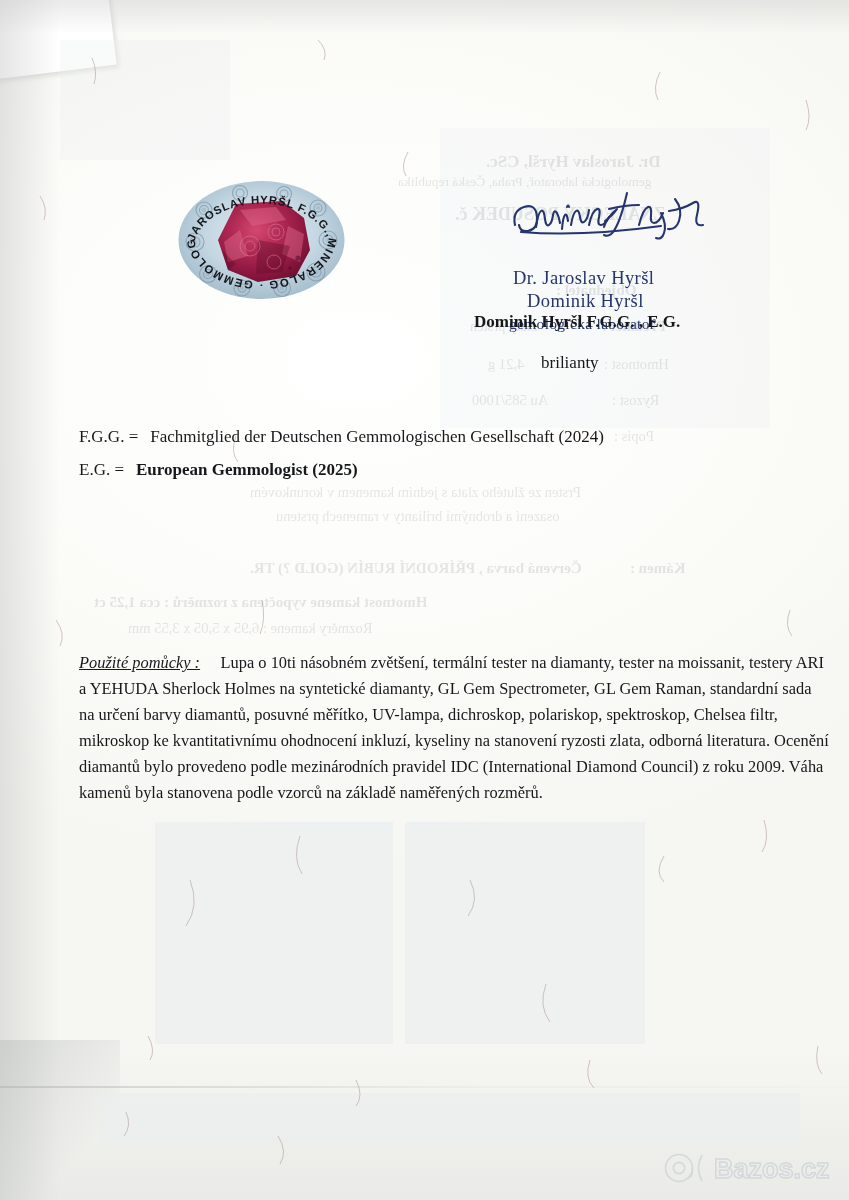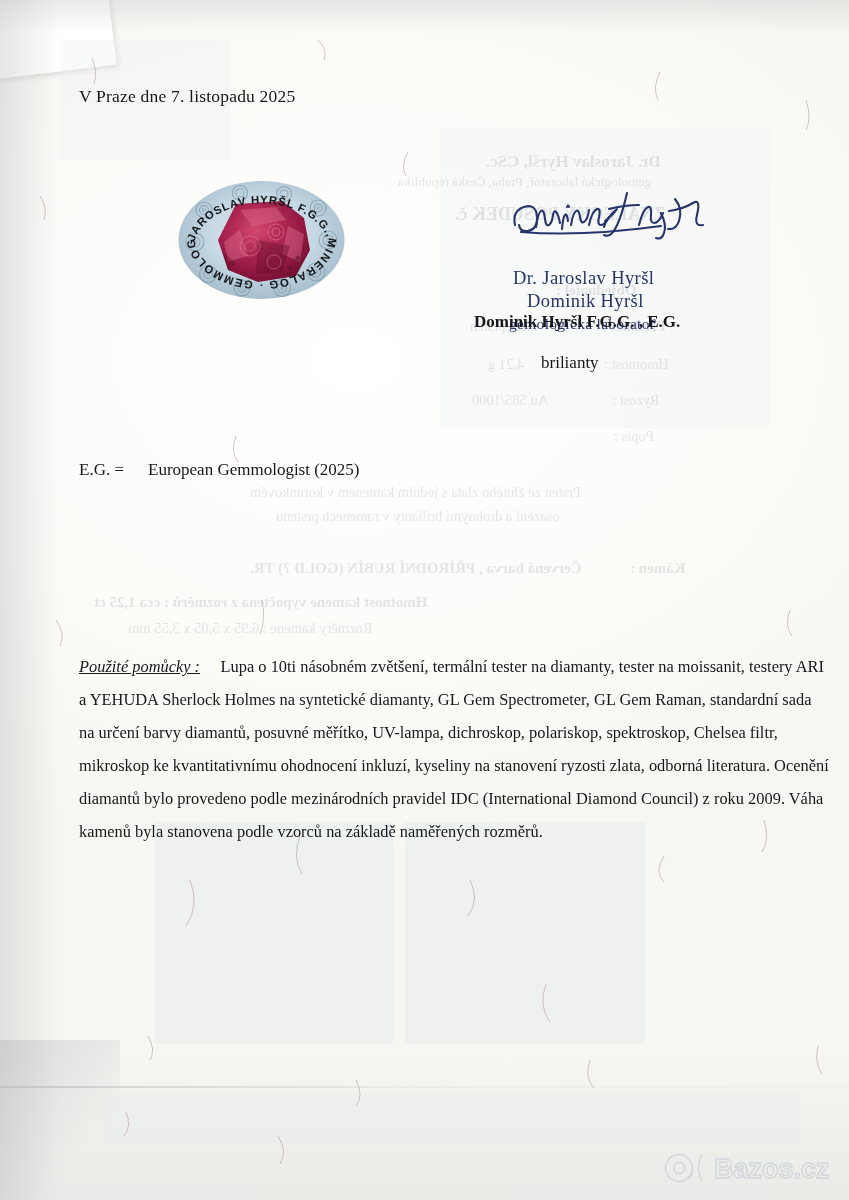--- a/index.html
+++ b/index.html
@@ -113,21 +113,21 @@
   }
   .date-line { font-size: 17.5px; letter-spacing: 0.2px; }
   .abbr-line { font-size: 17px; }
   .name-line { font-size: 17px; font-weight: bold; }
   .role-line { font-size: 17px; }
 
   .para {
     position: absolute;
     color: #16181b;
     font-size: 16.4px;
-    line-height: 33px;
+    line-height: 26px;
     font-family: "Liberation Serif", "DejaVu Serif", serif;
     text-align: left;
   }
   .para .lead {
     font-style: italic;
     text-decoration: underline;
   }
 
   
   .inkblue {
@@ -217,21 +217,20 @@
       <path d="M764 820 q6 20 -2 32"></path>
       <path d="M148 1036 q8 14 2 24"></path>
       <path d="M356 1080 q8 16 0 26"></path>
       <path d="M590 1060 q-6 18 4 28"></path>
       <path d="M818 1046 q-4 18 4 28"></path>
       <path d="M278 1136 q10 16 2 28"></path>
       <path d="M126 1112 q6 14 -2 24"></path>
     </g>
   </svg>
 
-  <div class="txt date-line" style="left:79px; top:86px;">V Praze dne  7. listopadu 2025</div>
 
   <div class="seal">
     <svg width="167" height="120" viewBox="0 0 167 120">
       <defs>
         <radialGradient id="ringGrad" cx="50%" cy="45%" r="62%">
           <stop offset="0%" stop-color="#e7eff4"></stop>
           <stop offset="55%" stop-color="#c3d6e2"></stop>
           <stop offset="100%" stop-color="#9db6c6"></stop>
         </radialGradient>
         <radialGradient id="gemGrad" cx="42%" cy="36%" r="70%">
@@ -338,23 +337,27 @@
     </g>
   </svg>
 
   <div class="inkblue stamp-name" style="left:513px; top:228px;">Dr. Jaroslav Hyršl</div>
   <div class="inkblue stamp-name" style="left:527px; top:251px;text-align:center;">Dominik Hyršl</div>
   <div class="inkblue stamp-lab" style="left:509px; top:275px;">gemologická laboratoř</div>
 
   <div class="txt name-line" style="left:474px; top:312px;">Dominik Hyršl   F.G.G. , E.G.</div>
   <div class="txt role-line" style="left:541px; top:353px;">brilianty</div>
 
+  <div style="position:absolute; left:79px; top:427px;">
+    <span class="txt abbr-line" style="position:static;">F.G.G. =</span>
+    <span class="txt abbr-line" style="position:static; margin-left:8px;">Fachmitglied der Deutschen Gemmologischen Gesellschaft (2024)</span>
+  </div>
   <div style="position:absolute; left:79px; top:460px;">
     <span class="txt abbr-line" style="position:static;text-align:center;">E.G. =</span>
-    <span class="txt abbr-line" style="position:static; margin-left:20px;">European Gemmologist (2025)</span>
+    <span class="txt abbr-line" style="position:static; margin-left:8px;font-weight:bold;">European Gemmologist (2025)</span>
   </div>
 
   <div class="para" style="left:79px; top:650px; width:752px;">
     <span class="lead">Použité pomůcky :</span><span>&nbsp;&nbsp;&nbsp;&nbsp;&nbsp;</span><span>Lupa o 10ti násobném zvětšení, termální tester na diamanty, tester na moissanit, testery ARI a YEHUDA Sherlock Holmes na syntetické diamanty, GL Gem Spectrometer, GL Gem Raman, standardní sada na určení barvy diamantů, posuvné měřítko, UV-lampa, dichroskop, polariskop, spektroskop, Chelsea filtr, mikroskop ke kvantitativnímu ohodnocení inkluzí, kyseliny na stanovení ryzosti zlata, odborná literatura. Ocenění diamantů bylo provedeno podle mezinárodních pravidel IDC (International Diamond Council) z roku 2009. Váha kamenů byla stanovena podle vzorců na základě naměřených rozměrů.</span>
   </div>
 
   <svg class="watermark" width="180" height="46" viewBox="0 0 180 46">
     <g fill="none" stroke="#d3d8dc" stroke-width="1.6">
 
       <circle cx="17" cy="24" r="13.5"></circle>

